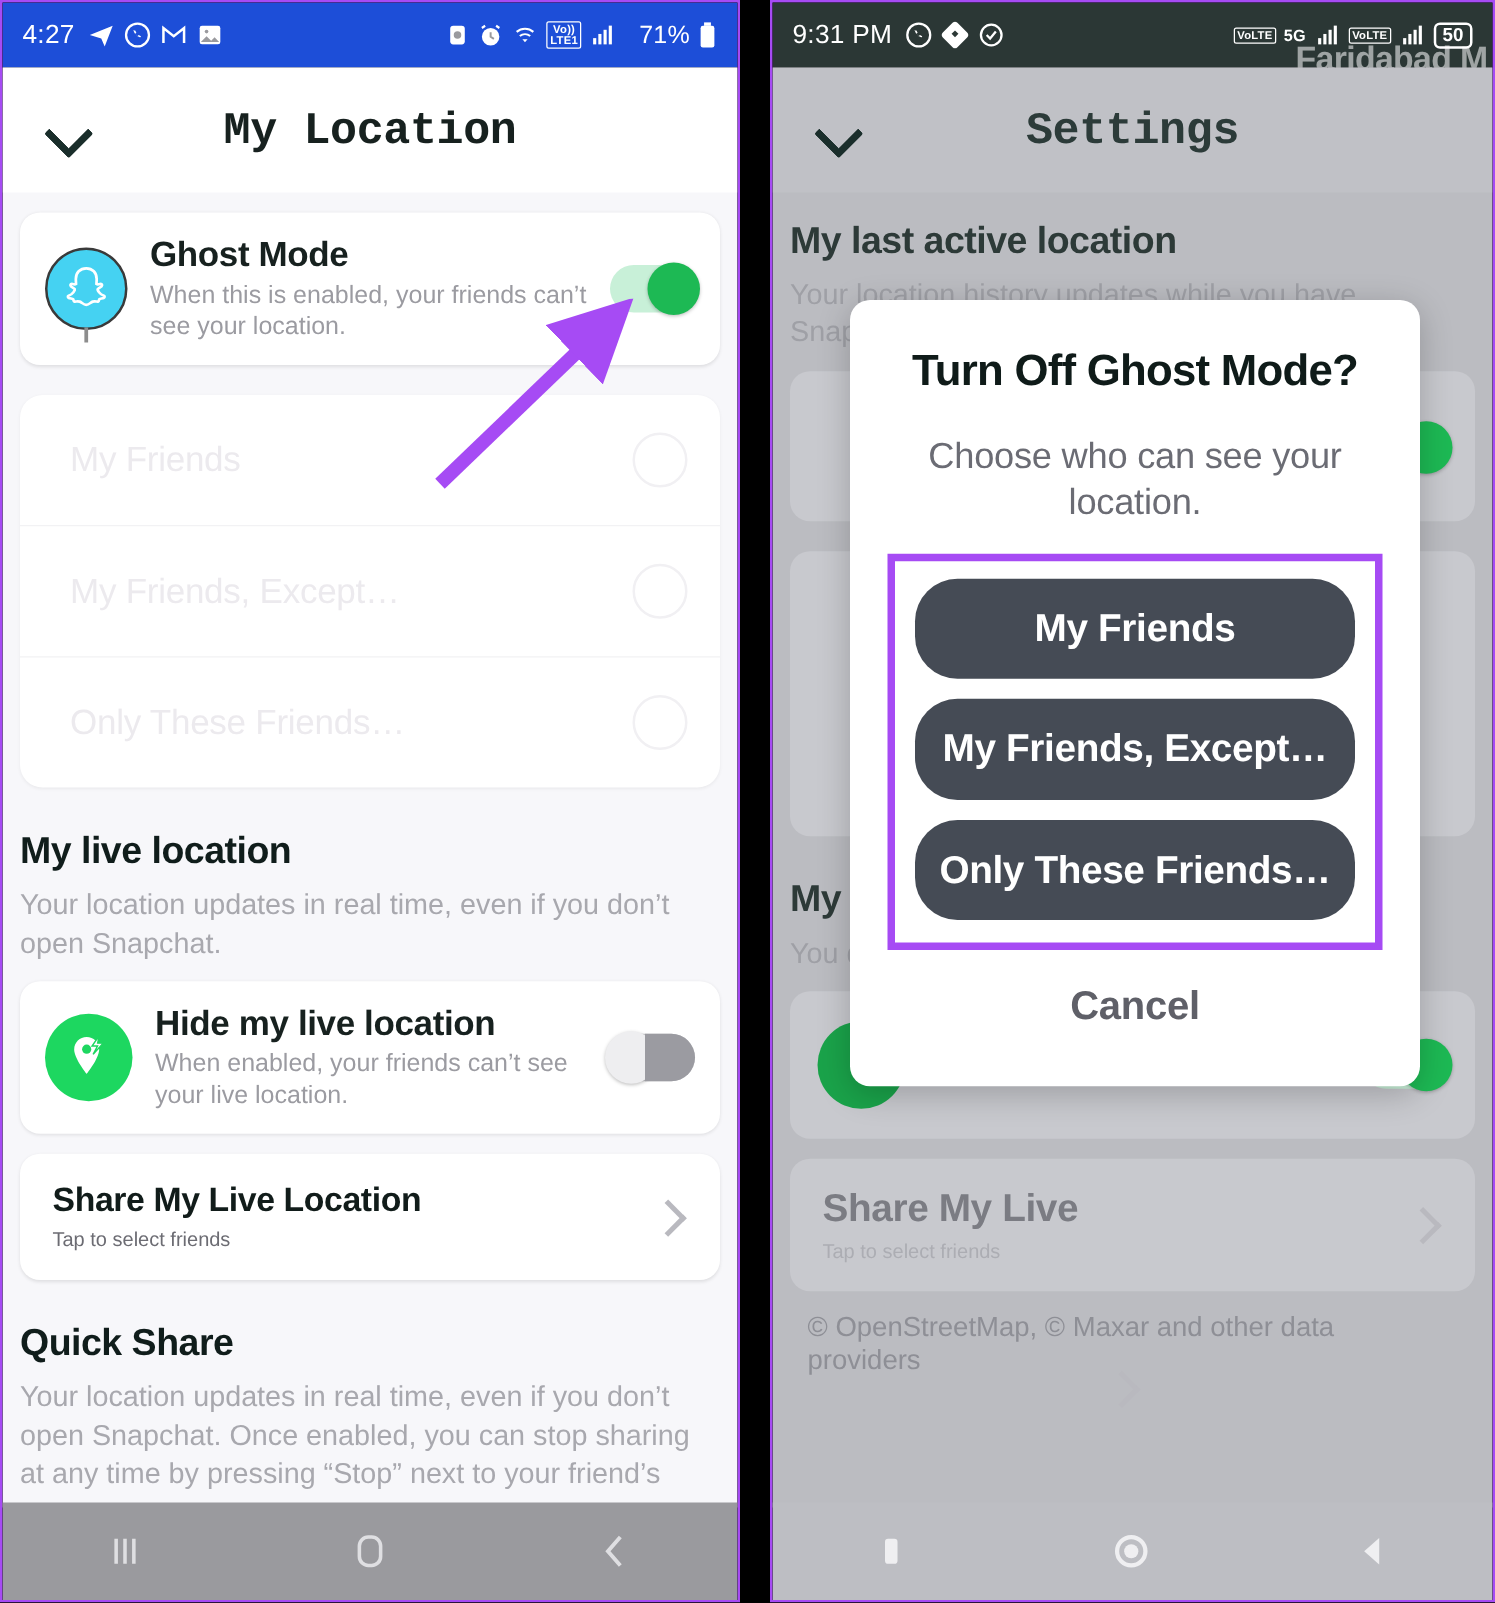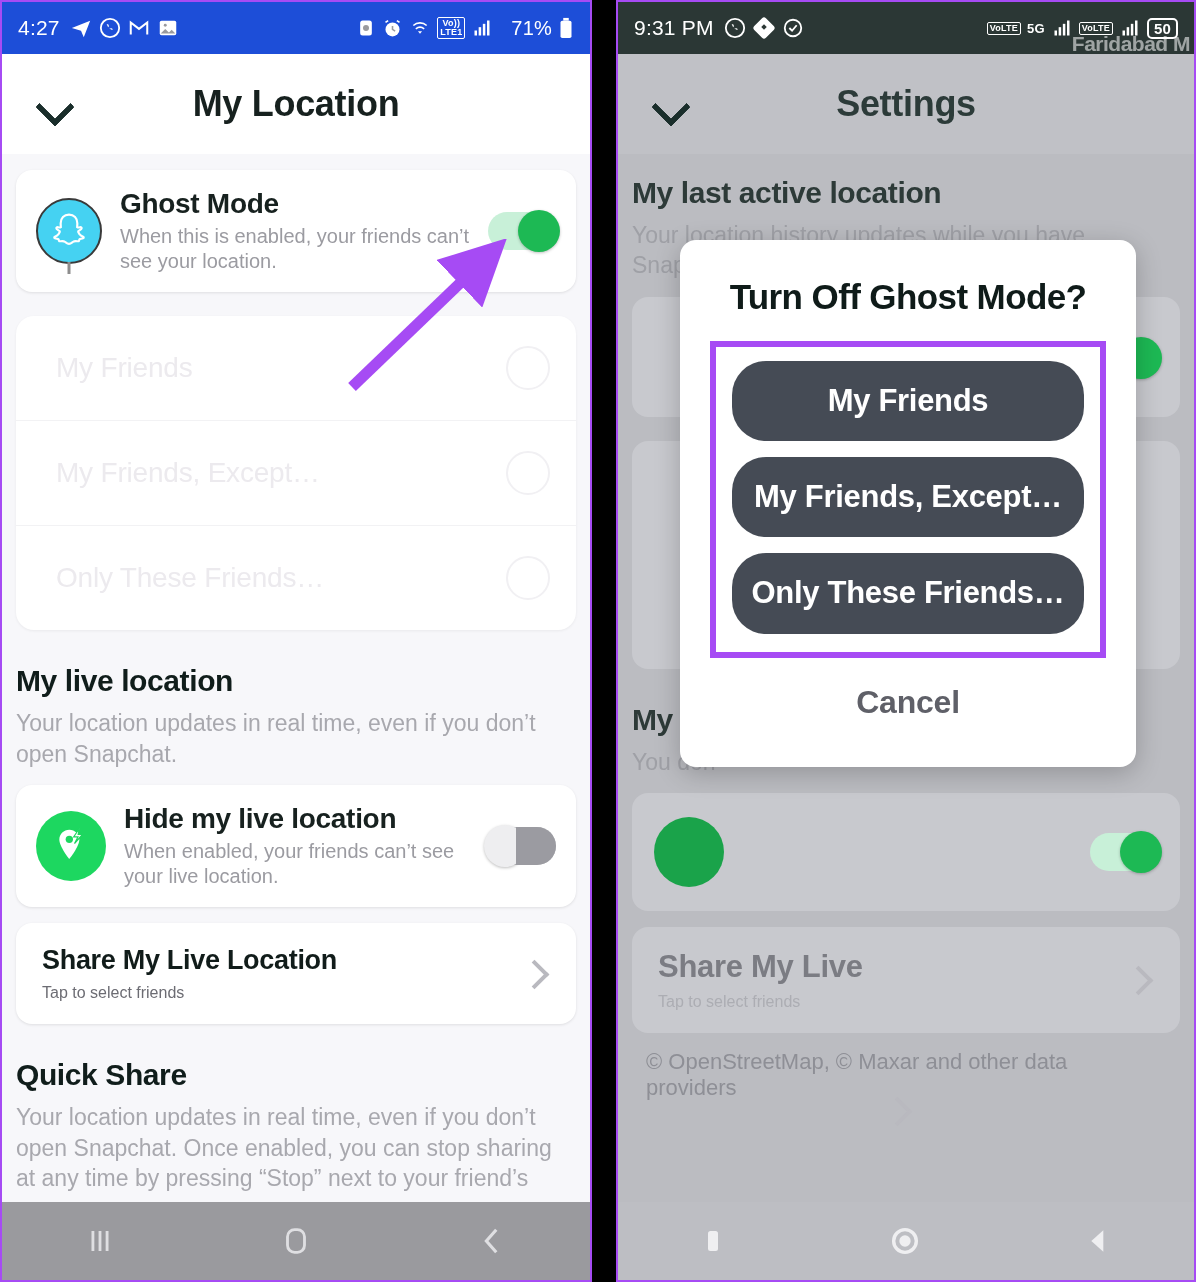--- a/index.html
+++ b/index.html
@@ -33,21 +33,21 @@
     font-size: 9px; line-height: 9px; text-align: center;
     border: 1px solid #fff; border-radius: 2px; padding: 1px 2px; font-weight: bold;
   }
   .net5g { font-size: 13px; font-weight: bold; }
   .battbox {
     border: 2px solid #fff; border-radius: 5px; padding: 0px 5px;
     font-size: 15px; font-weight: bold;
   }
   .map-watermark {
     position: absolute; right: 4px; top: 30px;
-    color: rgba(255,255,255,.55); font-size: 21px; font-weight: bold;
+    color: rgba(255,255,255,.55); font-size: 27px; font-weight: bold;
     letter-spacing: -0.5px; pointer-events: none;
   }
 
   
   .appbody { position: relative; height: calc(1282px - 52px - 78px); overflow: hidden; }
   .bg-left  { background: #f7f7fa; }
   .bg-right { background: #bbbcc1; }
 
   .apphdr {
     display: flex; align-items: center; height: 100px;
@@ -56,21 +56,21 @@
   .apphdr.dim { background: #c0c1c6; }
   .chev-down { margin-left: 36px; width: 34px; height: 34px; position: relative; }
   .chev-down::before {
     content: ""; position: absolute; left: 3px; top: 6px;
     width: 22px; height: 22px;
     border-left: 6px solid #1a2e2b; border-bottom: 6px solid #1a2e2b;
     transform: rotate(-45deg); border-radius: 2px;
   }
   .apphdr-title {
     position: absolute; left: 0; right: 0; text-align: center;
-    font-size: 36px; font-weight: bold; color: #17211f; letter-spacing: -.3px;
+    font-size: 36px; font-weight: bold; color: #17211f; letter-spacing: -.3px; font-family: Liberation Mono, monospace;
   }
   .apphdr.dim .apphdr-title { color: #2c3b39; }
 
   .scroll { padding: 0 14px; }
 
   .card {
     background: #fff; border-radius: 16px; margin-top: 16px;
     box-shadow: 0 1px 3px rgba(0,0,0,.10);
   }
   .dim .card, .bg-right .card { background: #c8c9ce; box-shadow: none; }
@@ -425,20 +425,21 @@
 
         <div class="attrib">
           <span>© OpenStreetMap, © Maxar and other data providers</span>
           <span class="chev-right"></span>
         </div>
       </div>
 
       <div class="scrim">
         <div class="dialog">
           <div class="dlg-title">Turn Off Ghost Mode?</div>
+          <div class="dlg-sub">Choose who can see your location.</div>
           <div class="highlight-box">
             <button class="opt-btn opt-wide">My Friends</button>
             <button class="opt-btn">My Friends, Except…</button>
             <button class="opt-btn">Only These Friends…</button>
           </div>
           <div class="dlg-cancel">Cancel</div>
         </div>
       </div>
     </div>
 

